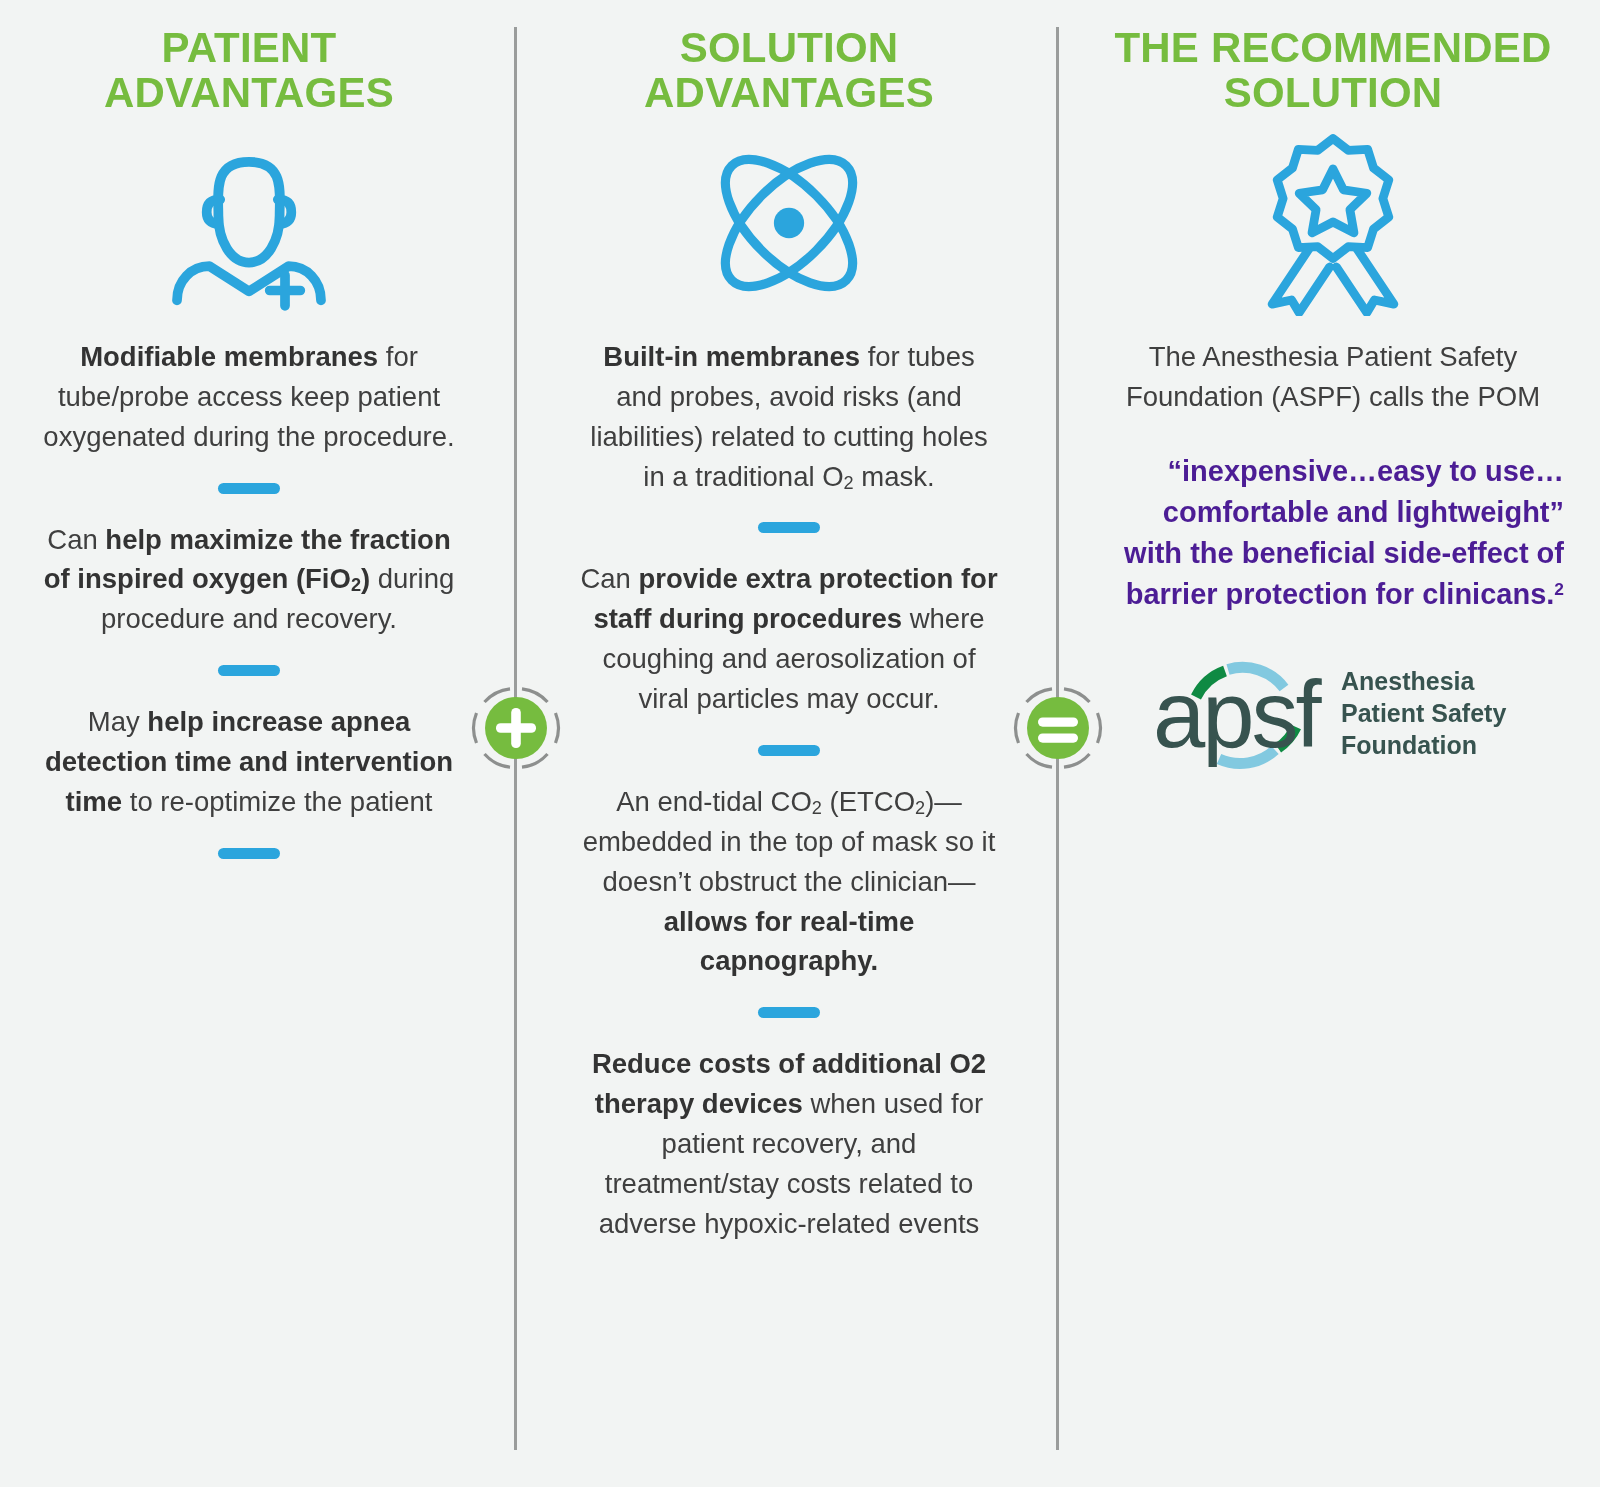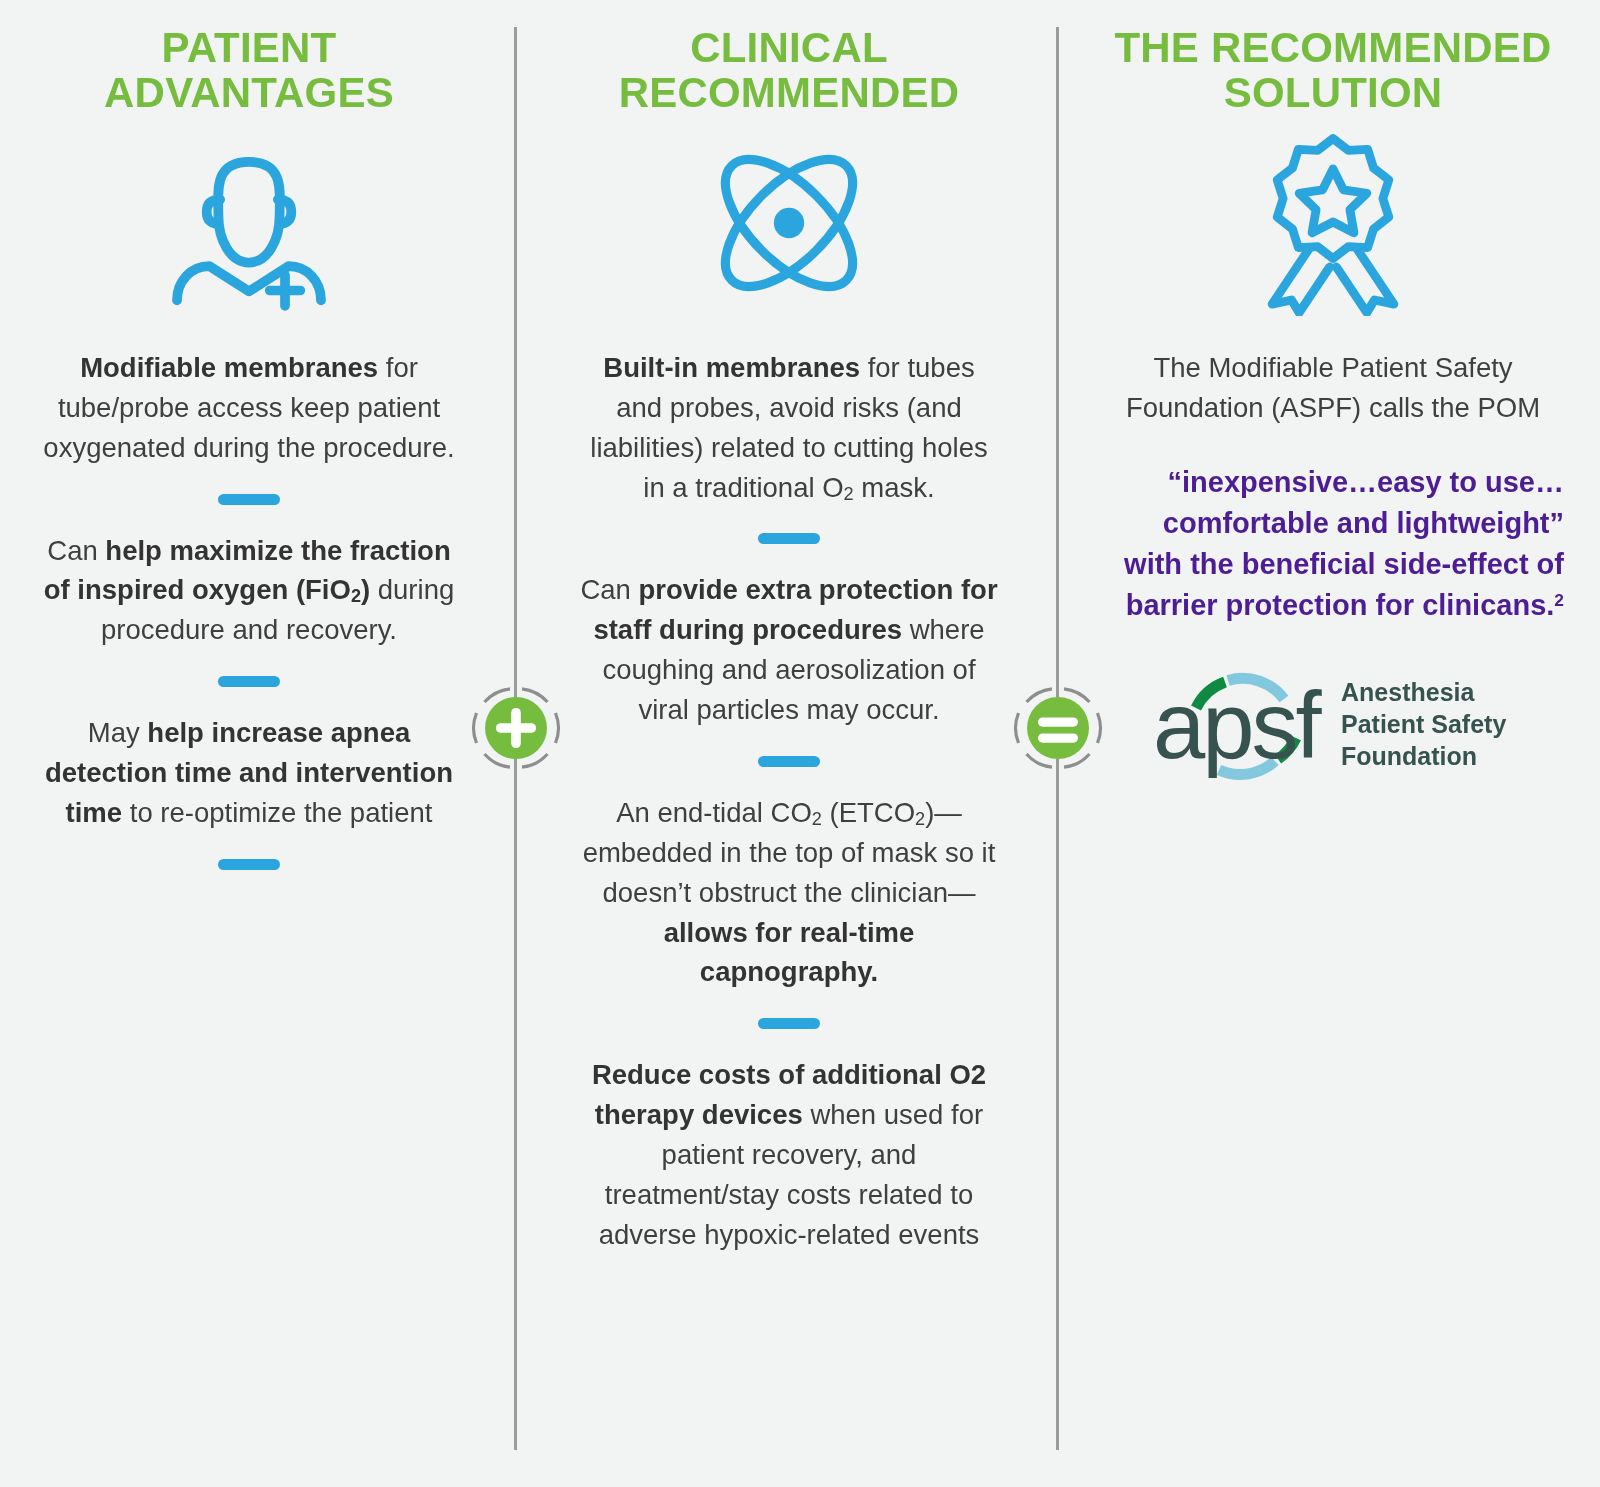--- a/index.html
+++ b/index.html
@@ -59,21 +59,21 @@
 
   .icon-wrap {
     height: 215px;
     display: flex;
     align-items: center;
     justify-content: center;
   }
   .icon-wrap svg { display: block; }
 
   .blocks {
-    margin-top: 17px;
+    margin-top: 6px;
   }
 
   .block-text {
     margin: 0;
     text-align: center;
     font-size: 27.5px;
     line-height: 1.45;
     color: #3f3f3f;
     font-weight: 400;
   }
@@ -149,21 +149,21 @@
         <p class="block-text"><b>Modifiable membranes</b> for tube/probe access keep patient oxygenated during the procedure.</p>
         <div class="rule"></div>
         <p class="block-text">Can <b>help maximize the fraction of inspired oxygen (FiO<sub>2</sub>)</b> during procedure and recovery.</p>
         <div class="rule"></div>
         <p class="block-text">May <b>help increase apnea detection time and intervention time</b> to re-optimize the patient</p>
         <div class="rule"></div>
       </div>
     </div>
 
     <div class="col col-2">
-      <h2 class="col-head">CLINICAL RECOMMENDED</h2>
+      <h2 class="col-head">SOLUTION ADVANTAGES</h2>
 
       <div class="icon-wrap">
         <svg width="176" height="176" viewBox="0 0 100 100" fill="none" stroke="#2ba5dd" stroke-width="5.2">
           <ellipse cx="50" cy="50" rx="46" ry="22" transform="rotate(45 50 50)"></ellipse>
           <ellipse cx="50" cy="50" rx="46" ry="22" transform="rotate(-45 50 50)"></ellipse>
           <circle cx="50" cy="50" r="8.6" fill="#2ba5dd" stroke="none"></circle>
         </svg>
       </div>
 
       <div class="blocks">
@@ -183,21 +183,21 @@
       <div class="icon-wrap">
         <svg width="172" height="186" viewBox="0 0 100 110" fill="none" stroke="#2ba5dd" stroke-width="5.2" stroke-linejoin="round" stroke-linecap="round">
           <path d="M50 5 L59 12 L70.5 11.5 L74 22.5 L83 29.5 L79.5 40.5 L83 51.5 L74 58.5 L70.5 69.5 L59 69 L50 76 L41 69 L29.5 69.5 L26 58.5 L17 51.5 L20.5 40.5 L17 29.5 L26 22.5 L29.5 11.5 L41 12 Z"></path>
           <path d="M50 23 L56.2 35.4 L70 37.4 L60 47.1 L62.4 60.8 L50 54.4 L37.6 60.8 L40 47.1 L30 37.4 L43.8 35.4 Z"></path>
           <path d="M36 70 L14 103 L25.5 100.5 L30 108 L48 81"></path>
           <path d="M64 70 L86 103 L74.5 100.5 L70 108 L52 81"></path>
         </svg>
       </div>
 
       <div class="blocks">
-        <p class="plain-text">The Modifiable Patient Safety Foundation (ASPF) calls the POM</p>
+        <p class="plain-text">The Anesthesia Patient Safety Foundation (ASPF) calls the POM</p>
         <p class="quote-text">“inexpensive…easy to use…comfortable and lightweight” with the beneficial side-effect of barrier protection for clinicans.<sup>2</sup></p>
 
         <svg class="apsf-logo" viewBox="0 0 400 120" xmlns="http://www.w3.org/2000/svg">
 
           <path d="M63 48 A 52 52 0 0 1 92 22" fill="none" stroke="#0f8a43" stroke-width="11" stroke-linecap="butt"></path>
           <path d="M95 20.5 A 52 52 0 0 1 151 39" fill="none" stroke="#82c9e0" stroke-width="11" stroke-linecap="butt"></path>
           <path d="M86 110 A 52 52 0 0 0 142 101" fill="none" stroke="#82c9e0" stroke-width="11" stroke-linecap="butt"></path>
           <path d="M145 99 A 52 52 0 0 0 163 78" fill="none" stroke="#0f8a43" stroke-width="11" stroke-linecap="butt"></path>
 
           <text x="20" y="98" font-family="'Liberation Sans', sans-serif" font-size="94" letter-spacing="-3" fill="#37534f">apsf</text>

